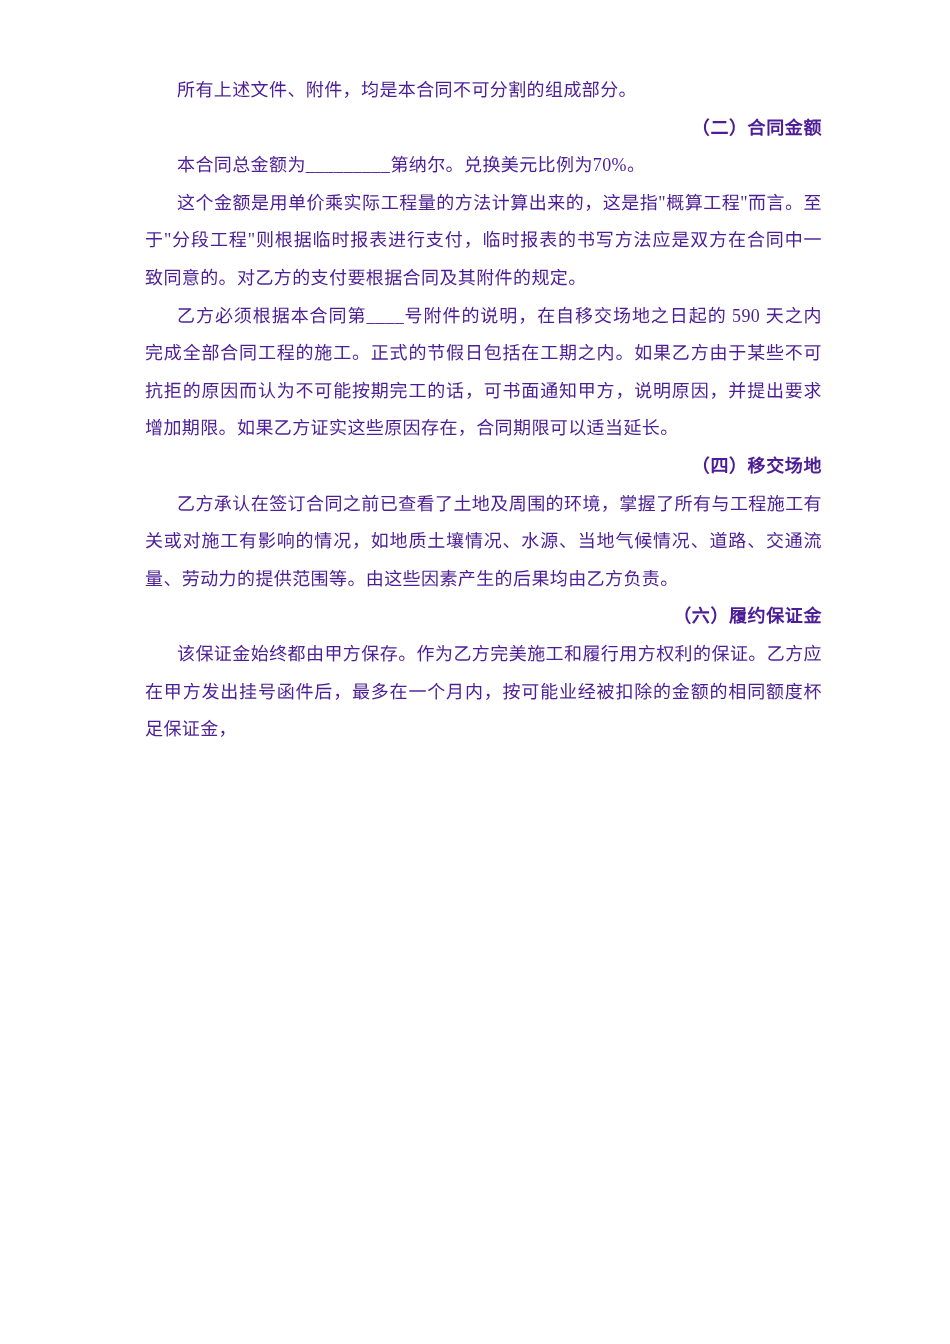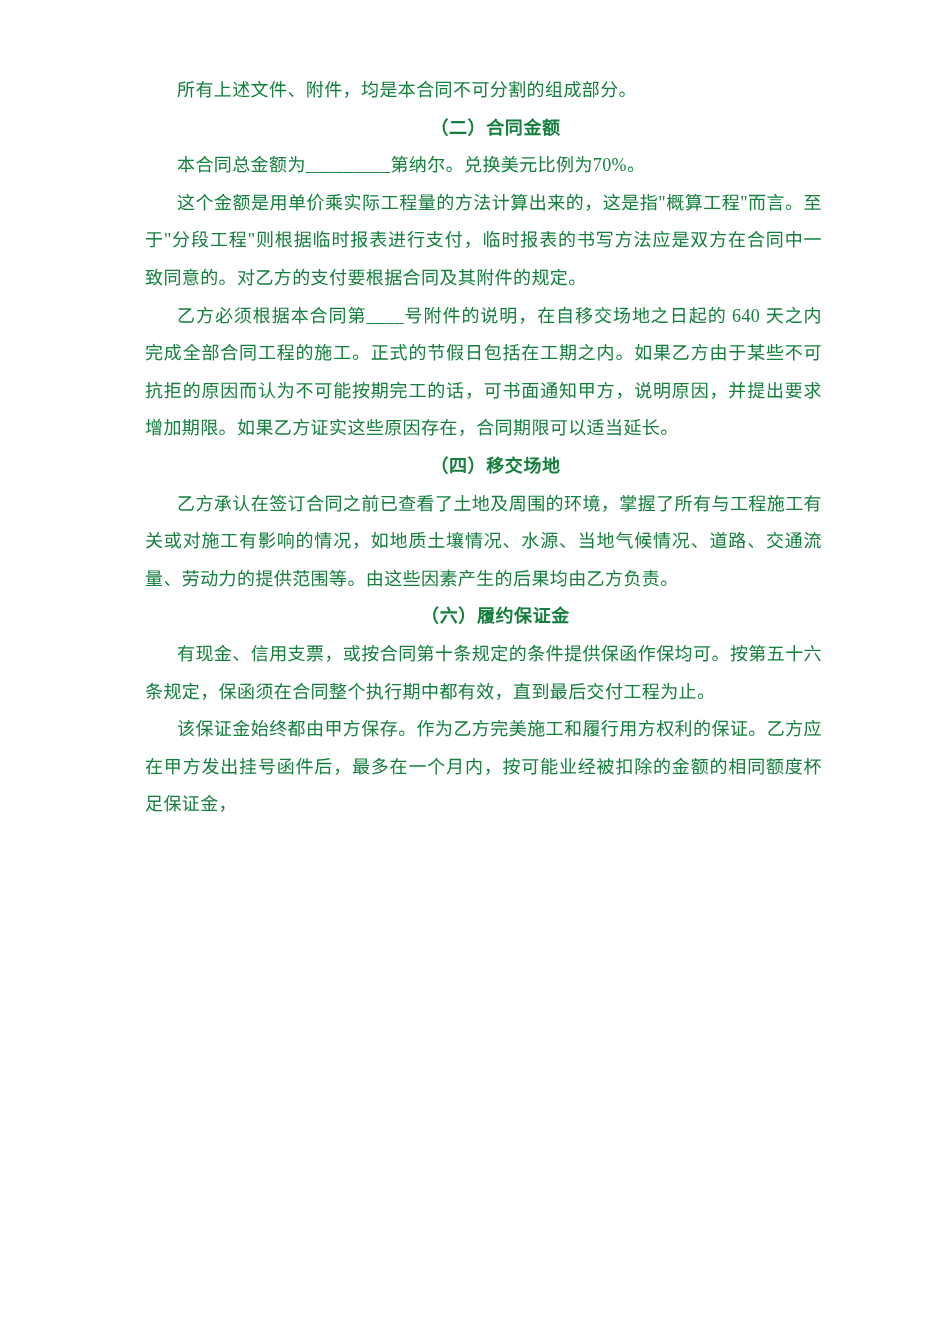--- a/index.html
+++ b/index.html
@@ -23,41 +23,40 @@
     color: #141414;
   }
   .content p {
     margin: 0;
     padding: 0;
     font-size: 18px;
     line-height: 37.6px;
     letter-spacing: 0.4px;
     text-align: justify;
     word-break: break-all;
-    color: #15803d;
+    color: #4c1d95;
   }
   .content p.indent {
     text-indent: 32px;
   }
   .content p.heading {
     font-weight: bold;
     text-indent: 24px;
-    text-align: center;
+    text-align: right;
     letter-spacing: 0.6px;
   }
 </style>
 </head>
 <body>
 
 <div class="page">
   <div class="content">
       <p class=" indent">所有上述文件、附件，均是本合同不可分割的组成部分。</p>
       <p class="heading">（二）合同金额</p>
       <p class=" indent">本合同总金额为_________第纳尔。兑换美元比例为70%。</p>
       <p class=" indent">这个金额是用单价乘实际工程量的方法计算出来的，这是指"概算工程"而言。至于"分段工程"则根据临时报表进行支付，临时报表的书写方法应是双方在合同中一致同意的。对乙方的支付要根据合同及其附件的规定。</p>
-      <p class=" indent">乙方必须根据本合同第____号附件的说明，在自移交场地之日起的 640 天之内完成全部合同工程的施工。正式的节假日包括在工期之内。如果乙方由于某些不可抗拒的原因而认为不可能按期完工的话，可书面通知甲方，说明原因，并提出要求增加期限。如果乙方证实这些原因存在，合同期限可以适当延长。</p>
+      <p class=" indent">乙方必须根据本合同第____号附件的说明，在自移交场地之日起的 590 天之内完成全部合同工程的施工。正式的节假日包括在工期之内。如果乙方由于某些不可抗拒的原因而认为不可能按期完工的话，可书面通知甲方，说明原因，并提出要求增加期限。如果乙方证实这些原因存在，合同期限可以适当延长。</p>
       <p class="heading">（四）移交场地</p>
       <p class=" indent">乙方承认在签订合同之前已查看了土地及周围的环境，掌握了所有与工程施工有关或对施工有影响的情况，如地质土壤情况、水源、当地气候情况、道路、交通流量、劳动力的提供范围等。由这些因素产生的后果均由乙方负责。</p>
       <p class="heading">（六）履约保证金</p>
-      <p class=" indent">有现金、信用支票，或按合同第十条规定的条件提供保函作保均可。按第五十六条规定，保函须在合同整个执行期中都有效，直到最后交付工程为止。</p>
       <p class=" indent">该保证金始终都由甲方保存。作为乙方完美施工和履行用方权利的保证。乙方应在甲方发出挂号函件后，最多在一个月内，按可能业经被扣除的金额的相同额度杯足保证金，</p>
     </div>
 </div>
 
 </body></html>

